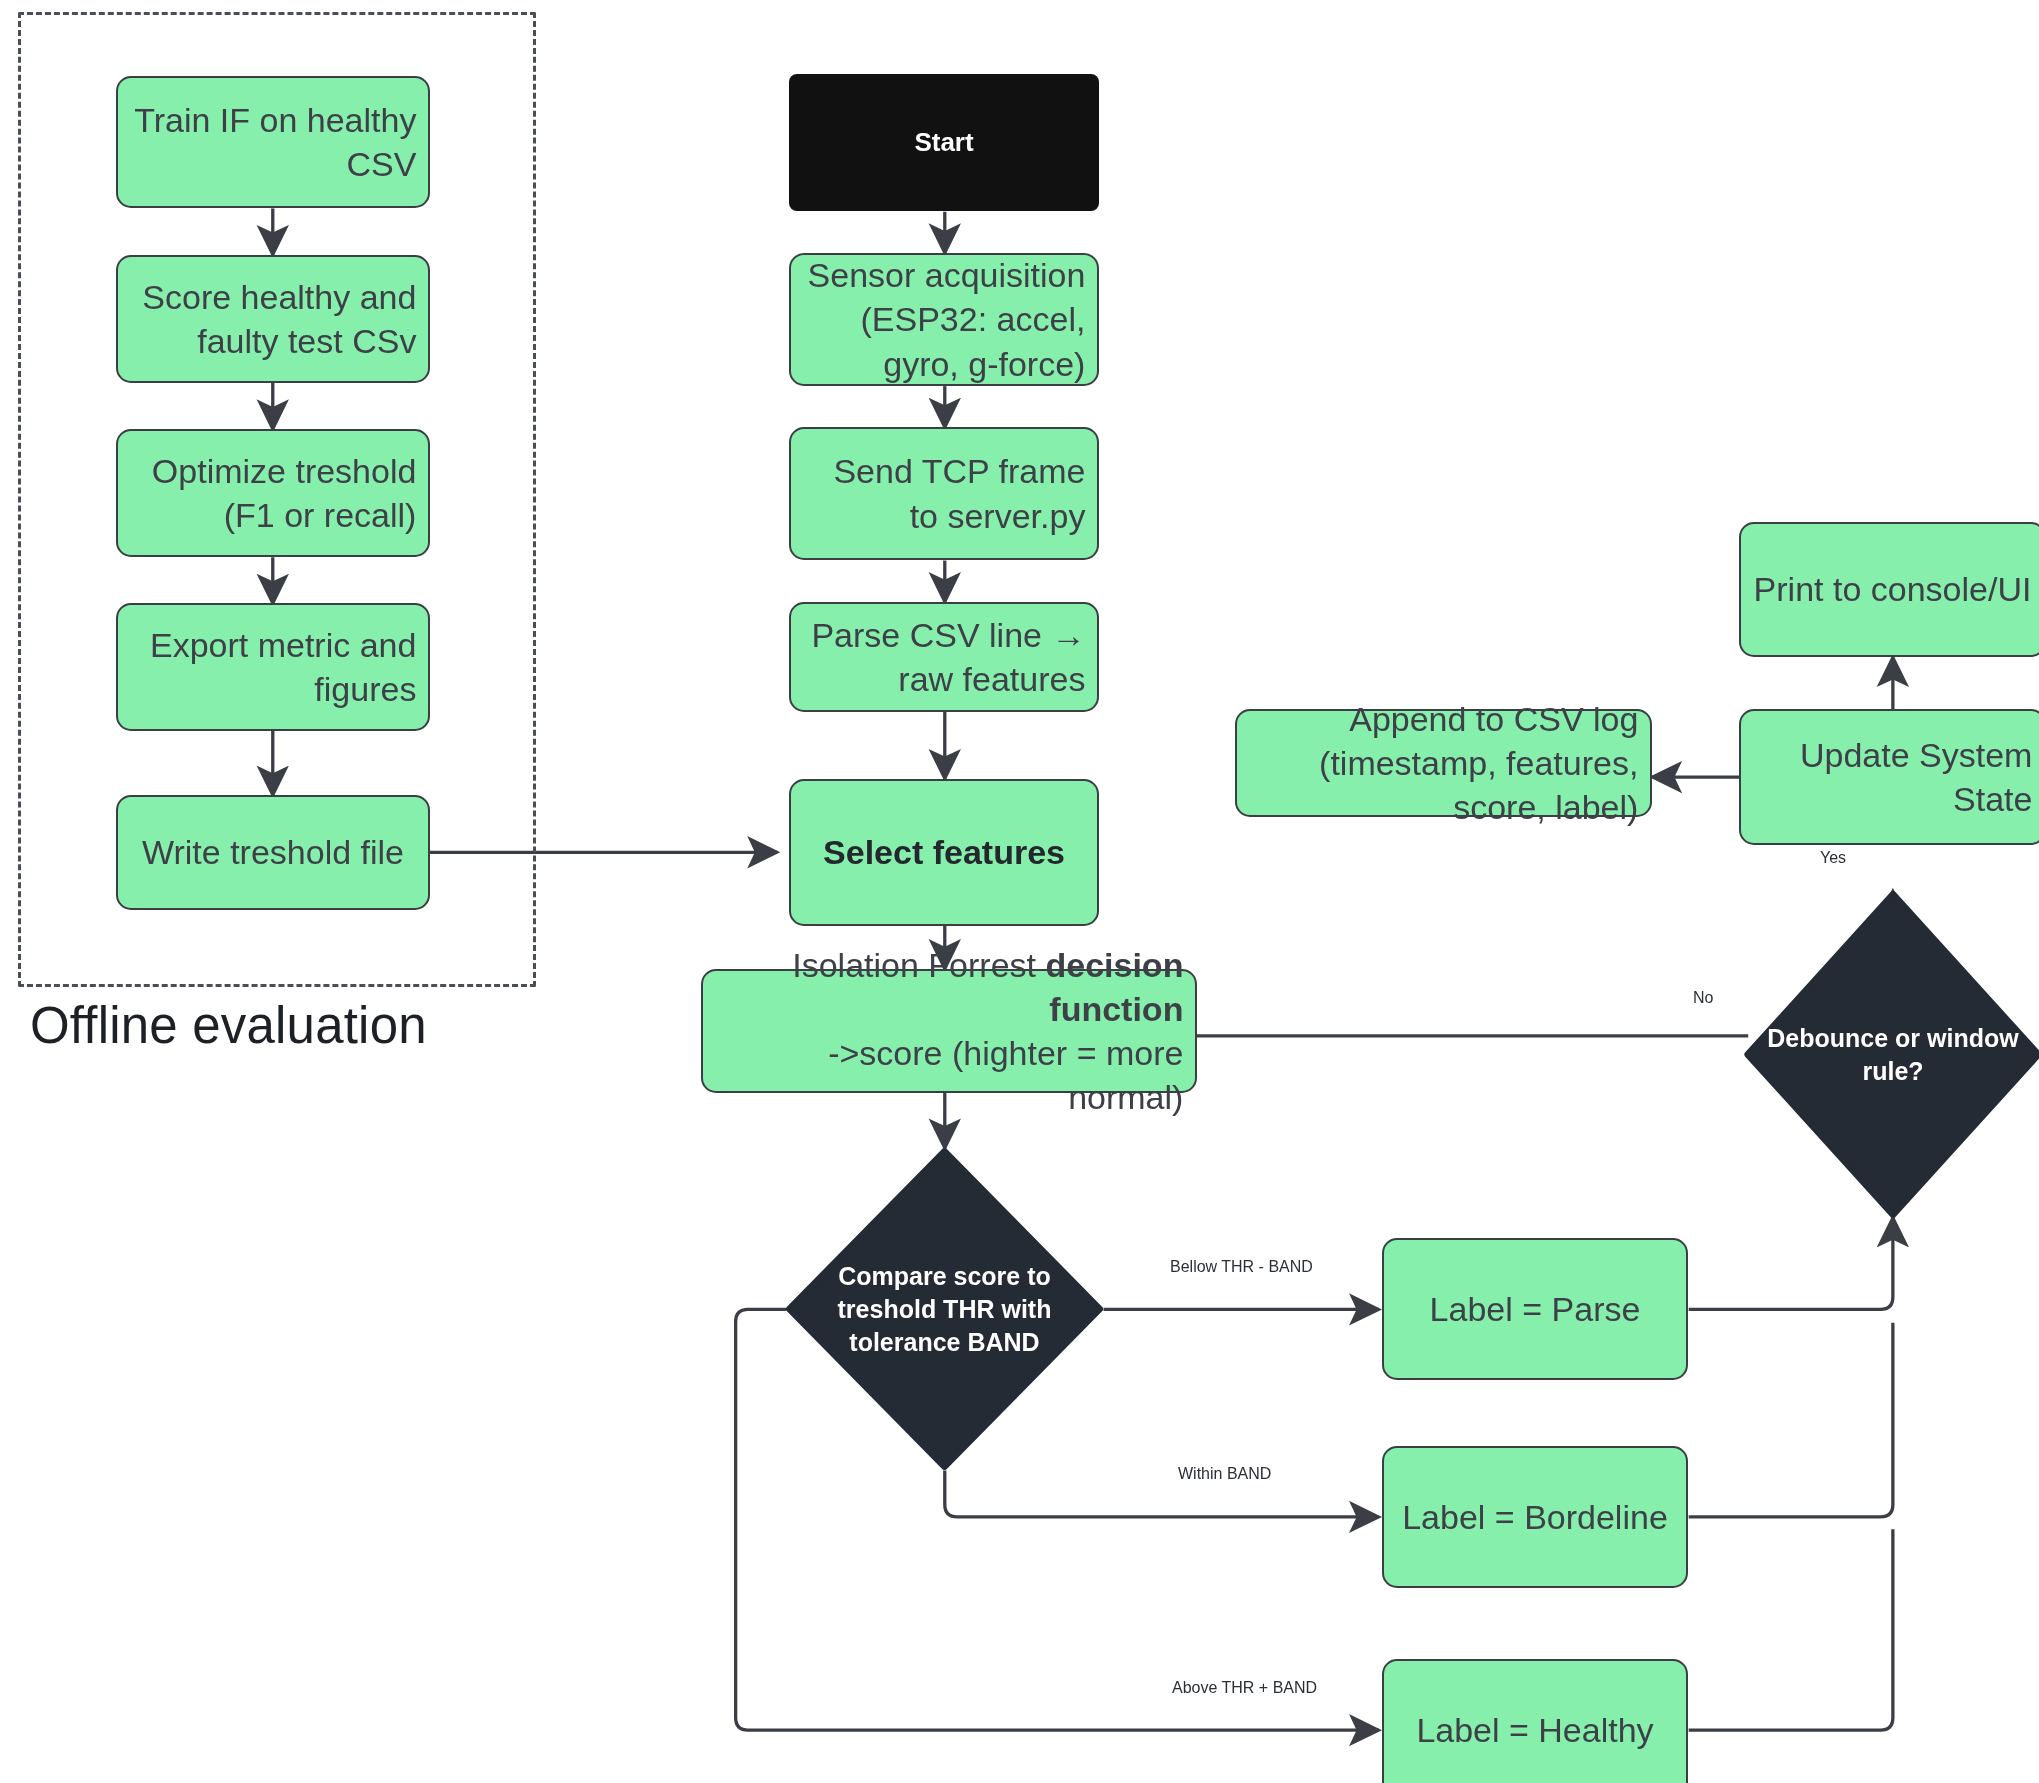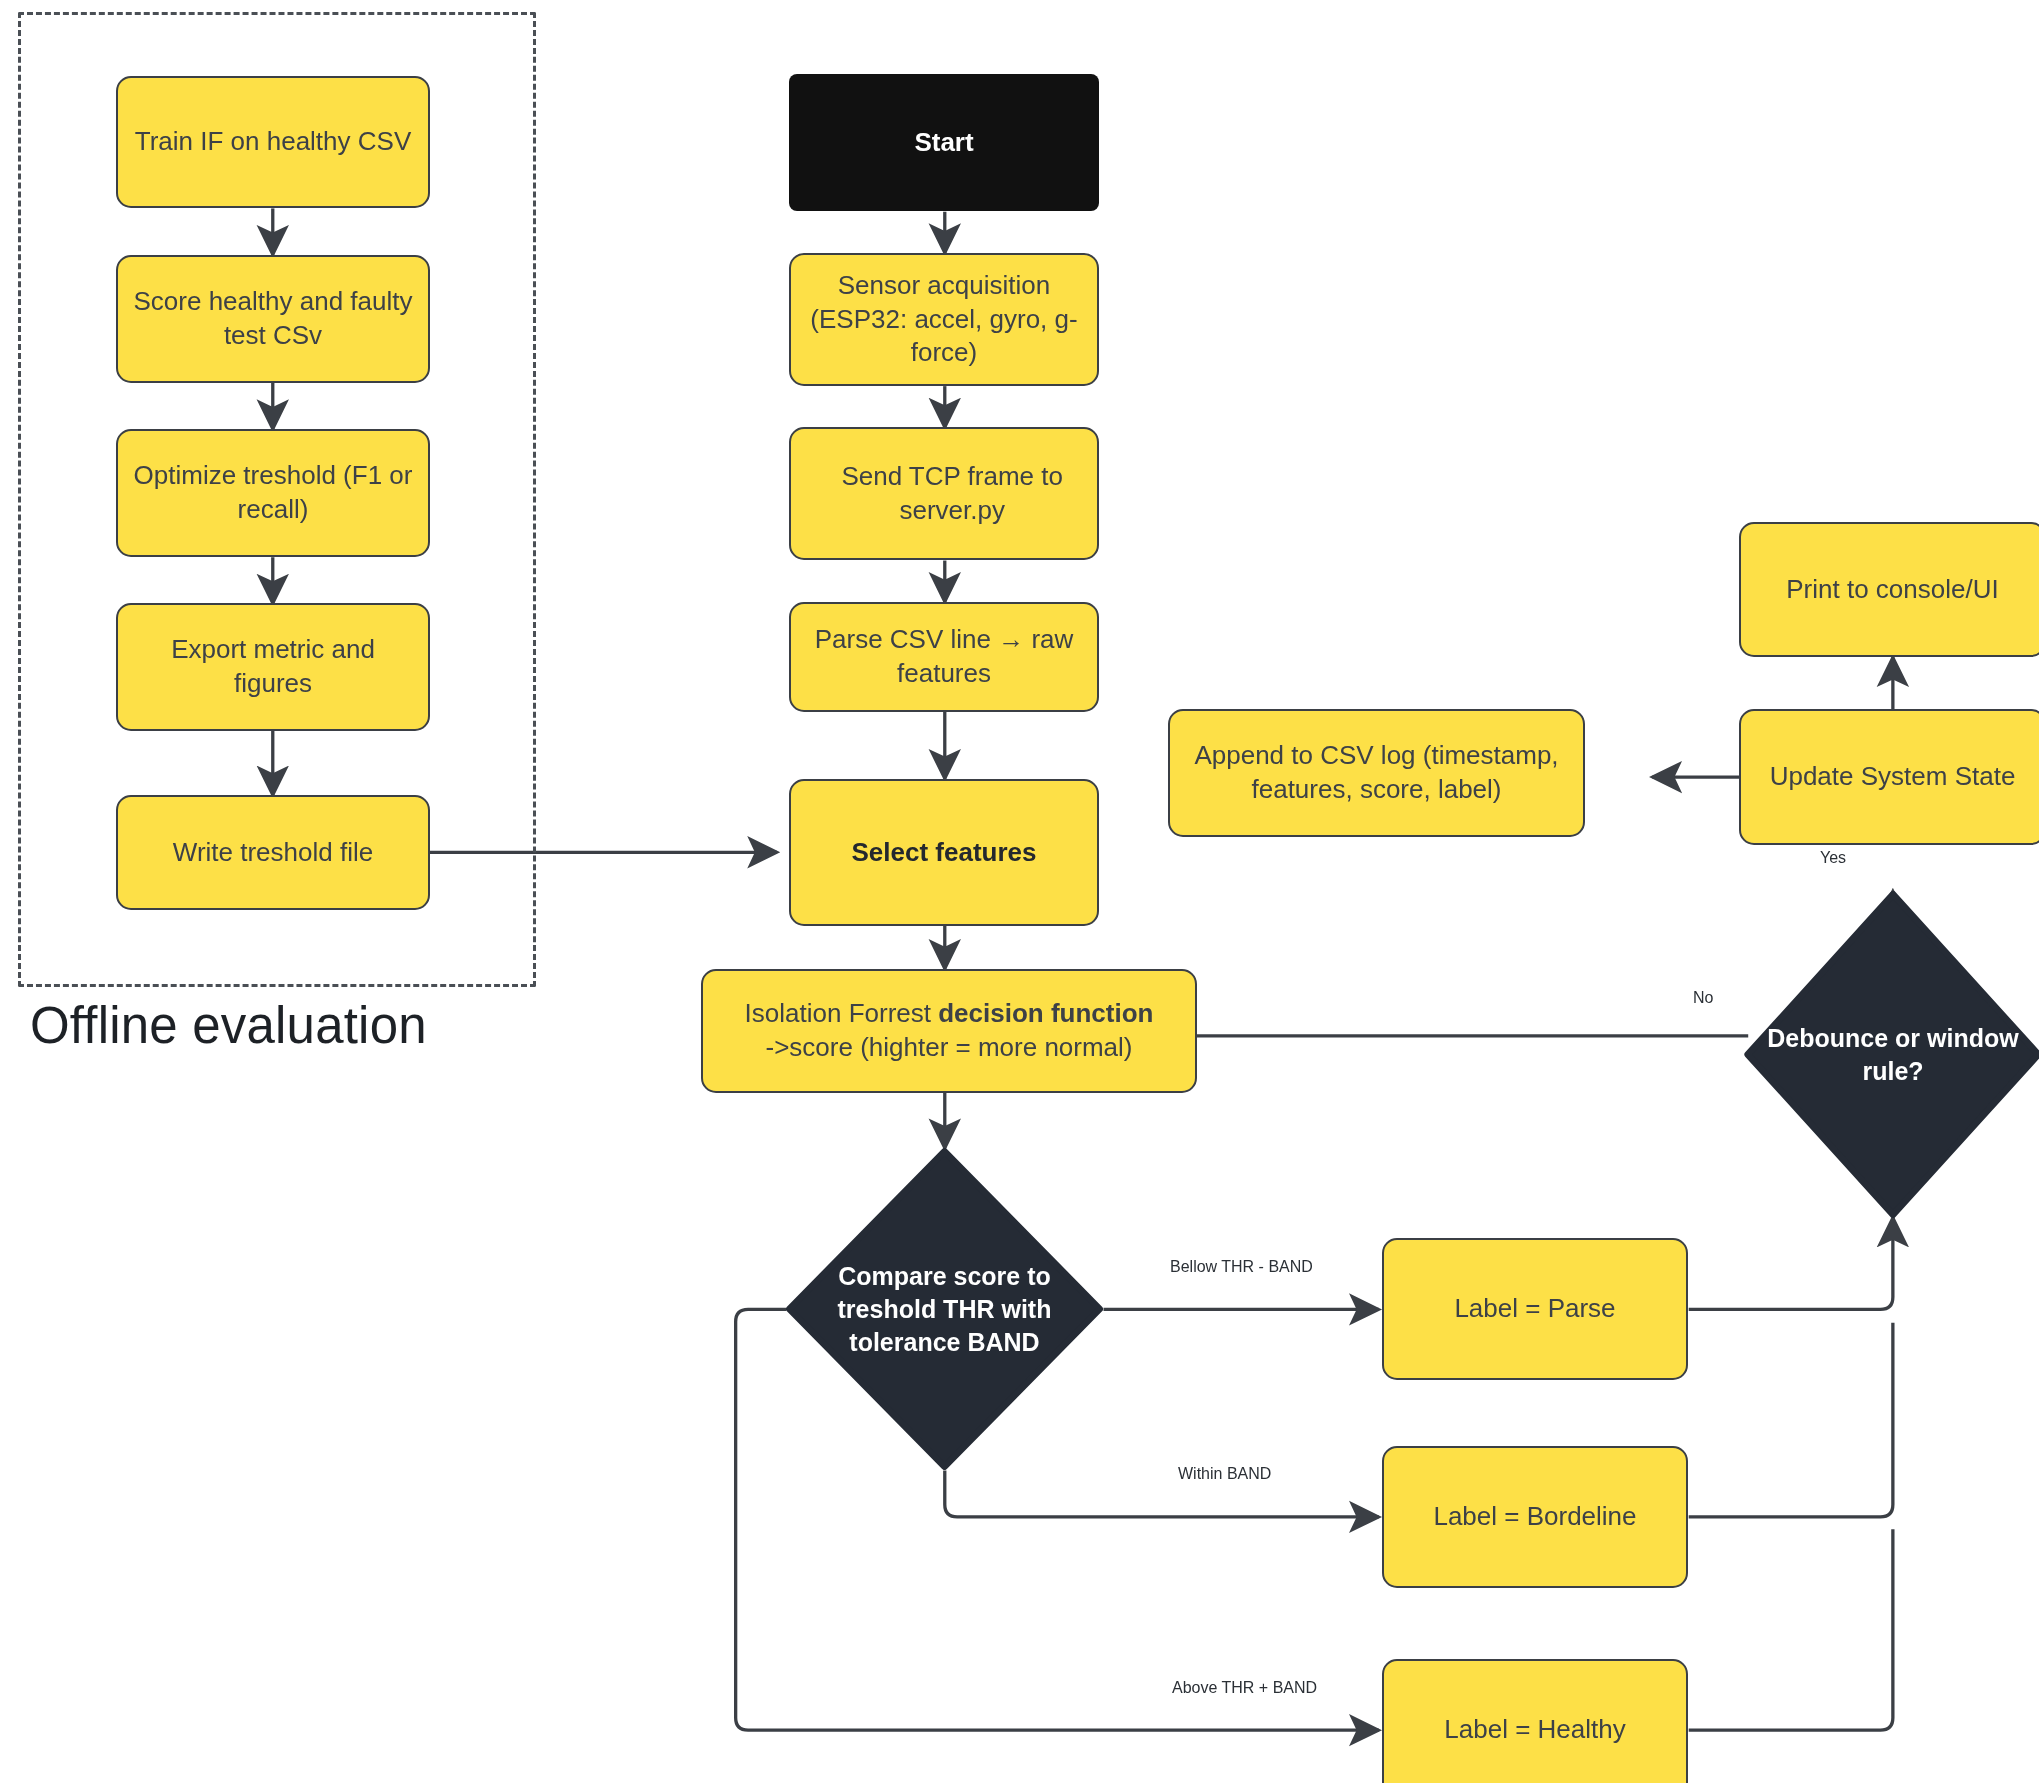--- a/index.html
+++ b/index.html
@@ -2,22 +2,22 @@
 <html style="font-size:13.2px"><head>
 <meta charset="utf-8">
 <style>
   html,body{margin:0;padding:0;background:#ffffff;}
   body{width:2040px;height:1784px;overflow:hidden;font-family:"Liberation Sans",sans-serif;}
   #stage{position:relative;width:2040px;height:1784px;background:#fff;}
   svg#wires{position:absolute;left:0;top:0;width:2040px;height:1784px;}
 
   .node{position:absolute;box-sizing:border-box;display:flex;align-items:center;
         justify-content:center;text-align:center;}
-  .proc{background:#fde047;border:2.5px solid #3b3f45;border-radius:15px;
-        color:#3d4147;font-size:26px;line-height:1.30;padding:5px 11.6px;}
+  .proc{background:#86efac;border:2.5px solid #3b3f45;border-radius:15px;
+        color:#3d4147;font-size:34px;line-height:1.30;padding:5px 11.6px;text-align:right;}
   .proc.strong{font-weight:bold;color:#24282e;}
   .startnode{background:#111111;border:none;border-radius:8px;color:#ffffff;
         font-size:26px;font-weight:bold;}
   .grouplabel{position:absolute;color:#1d2126;font-size:51px;letter-spacing:0.2px;}
   .dashbox{position:absolute;border:3.3px dashed #4a4f55;border-radius:1.7px;background:transparent;}
 
   .diamondwrap{position:absolute;}
   .diamondwrap .dtext{position:absolute;left:0;top:0;width:100%;height:100%;
         display:flex;align-items:center;justify-content:center;text-align:center;
         color:#ffffff;font-weight:bold;font-size:25px;line-height:1.32;
@@ -120,21 +120,21 @@
     </svg>
     <div class="dtext">Debounce or window rule?</div>
   </div>
 
   <div class="node proc" style="left:1382px;top:1238px;width:306px;height:142px;">Label = Parse</div>
 
   <div class="node proc" style="left:1382px;top:1446px;width:306px;height:142px;">Label = Bordeline</div>
 
   <div class="node proc" style="left:1382px;top:1659px;width:306px;height:142px;">Label = Healthy</div>
 
-  <div class="node proc" style="left:1168px;top:709px;width:417px;height:128px;">Append to CSV log (timestamp, features, score, label)</div>
+  <div class="node proc" style="left:1235px;top:709px;width:417px;height:108px;">Append to CSV log (timestamp, features, score, label)</div>
 
   <div class="node proc" style="left:1739px;top:709px;width:307px;height:136px;">Update System State</div>
 
   <div class="node proc" style="left:1739px;top:522px;width:307px;height:135px;">Print to console/UI</div>
 
   <div class="edgelabel" style="left:1170px;top:1258px;">Bellow THR - BAND</div>
 
   <div class="edgelabel" style="left:1178px;top:1465px;">Within BAND</div>
 
   <div class="edgelabel" style="left:1172px;top:1679px;">Above THR + BAND</div>

